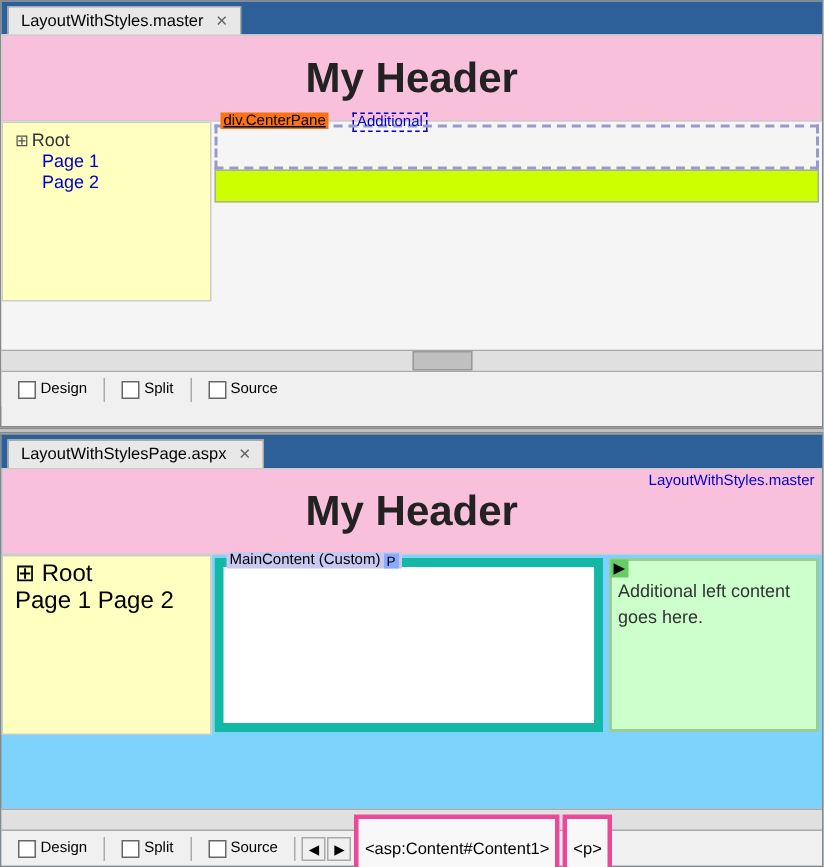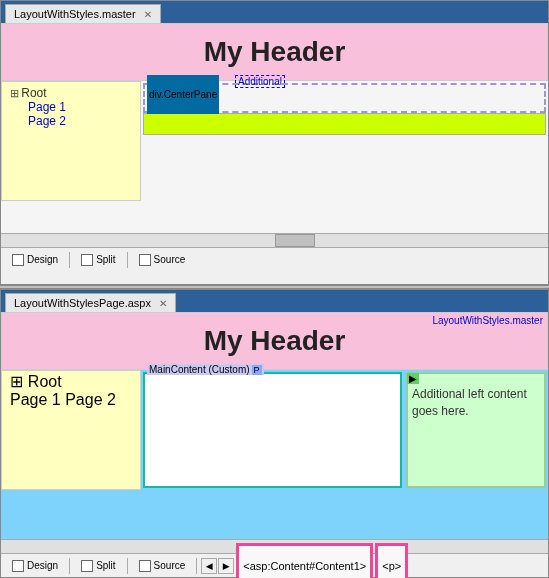--- a/index.html
+++ b/index.html
@@ -118,25 +118,26 @@
       border: 2px dashed #9999cc;
       position: relative;
       height: 30px;
       background: transparent;
     }
 
     .content-label {
       position: absolute;
       top: -10px;
       left: 2px;
-      background: #0369a1;
-      font-size: 10px;
-      padding: 14px 2px;
+      background: #f97316;
+      font-size: 10px;
+      padding: 0 2px;
       color: #000;
       white-space: nowrap;
+      text-decoration: underline;
     }
 
     .content-label-right {
       position: absolute;
       top: -10px;
       left: 90px;
       background: transparent;
       font-size: 10px;
       padding: 0 2px;
       color: #0000cc;
@@ -264,21 +265,21 @@
 
     .bottom-designer .nav-panel {
       background: #ffffc0;
       border: 1px solid #ccc;
       padding: 1px 8px;
       width: 140px;
       min-height: 120px;
     }
 
     .content-main-placeholder {
-      border: 2px solid #14b8a6;
+      border: 6px solid #14b8a6;
       position: relative;
       flex: 1;
       margin: 2px;
       padding: 4px;
       min-height: 100px;
       background: white;
     }
 
     .content-main-label {
       position: absolute;

